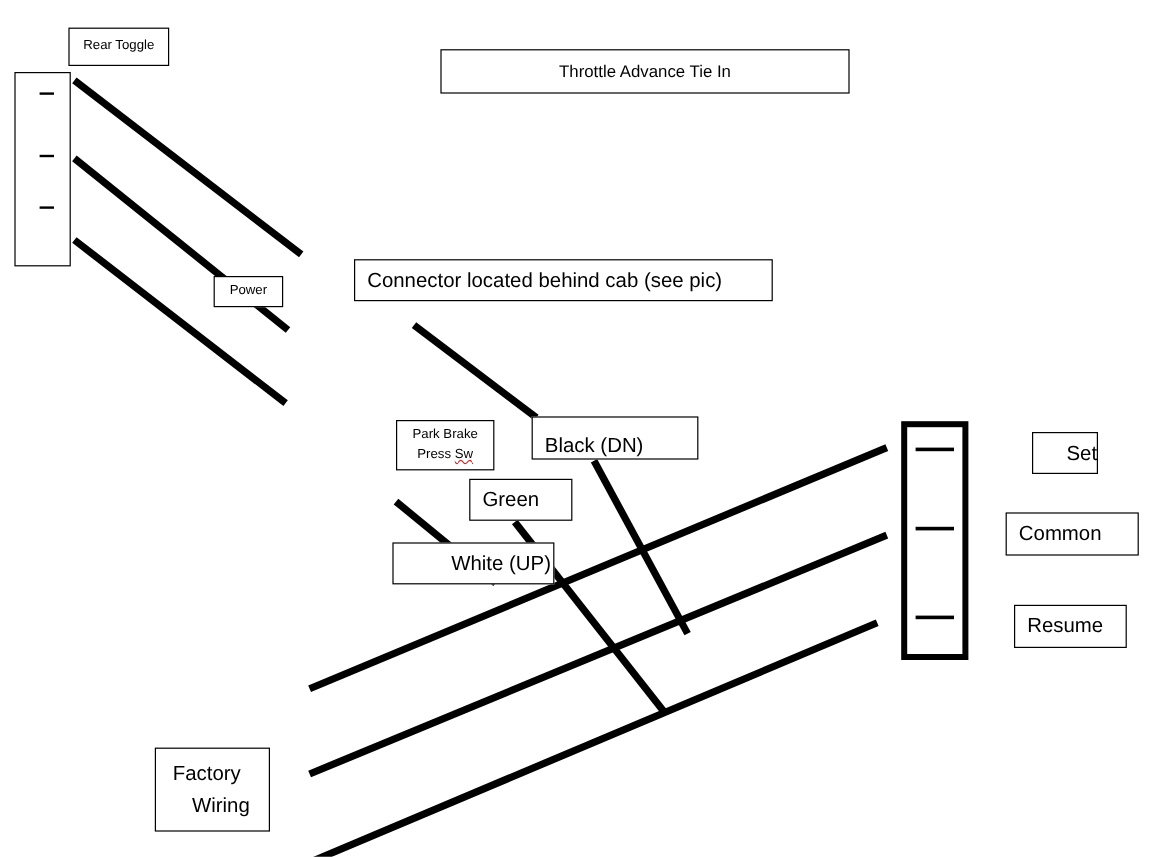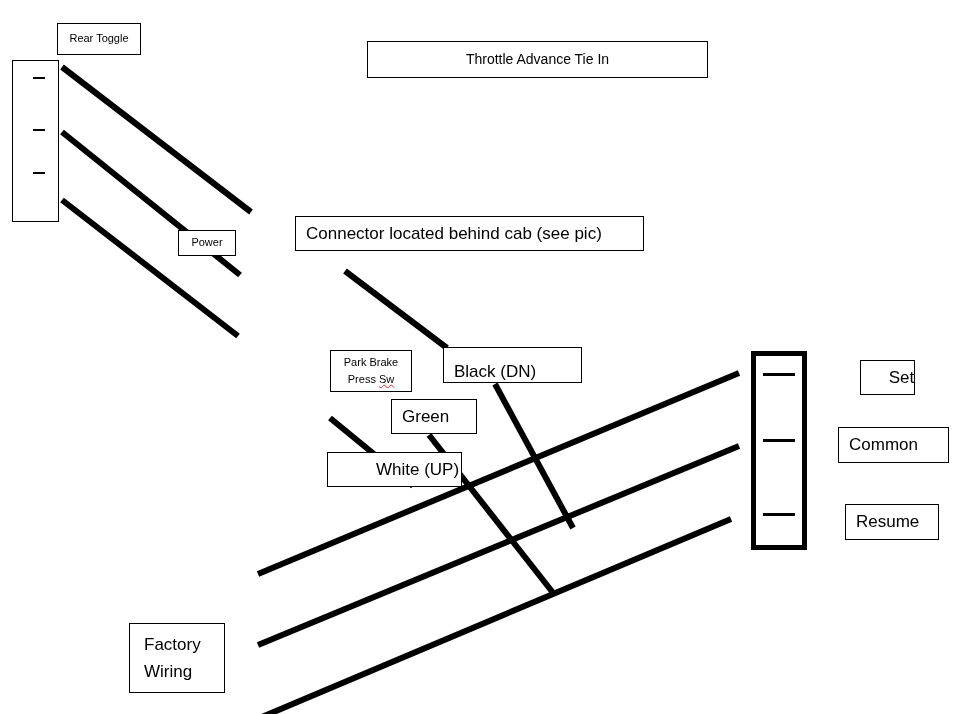--- a/index.html
+++ b/index.html
@@ -118,21 +118,21 @@
   <div class="box med left" style="left:391px;top:383px;width:86px;height:35px;">
     <span>Green</span>
   </div>
 
   <div class="box med left" style="left:327px;top:436px;width:135px;height:35px;padding-left:48px;">
     <span>White (UP)</span>
   </div>
 
   <div class="box med stack" style="left:129px;top:607px;width:96px;height:70px;">
     <span class="twoline">Factory</span>
-    <span class="twoline" style="margin-top:6px;">Wiring</span>
+    <span class="twoline" style="margin-top:6px;margin-left:16px;">Wiring</span>
   </div>
 
   <div class="box med" style="left:860px;top:344px;width:55px;height:35px;padding-left:28px;">
     <span>Set</span>
   </div>
 
   <div class="box med left" style="left:838px;top:411px;width:111px;height:36px;">
     <span>Common</span>
   </div>
 

